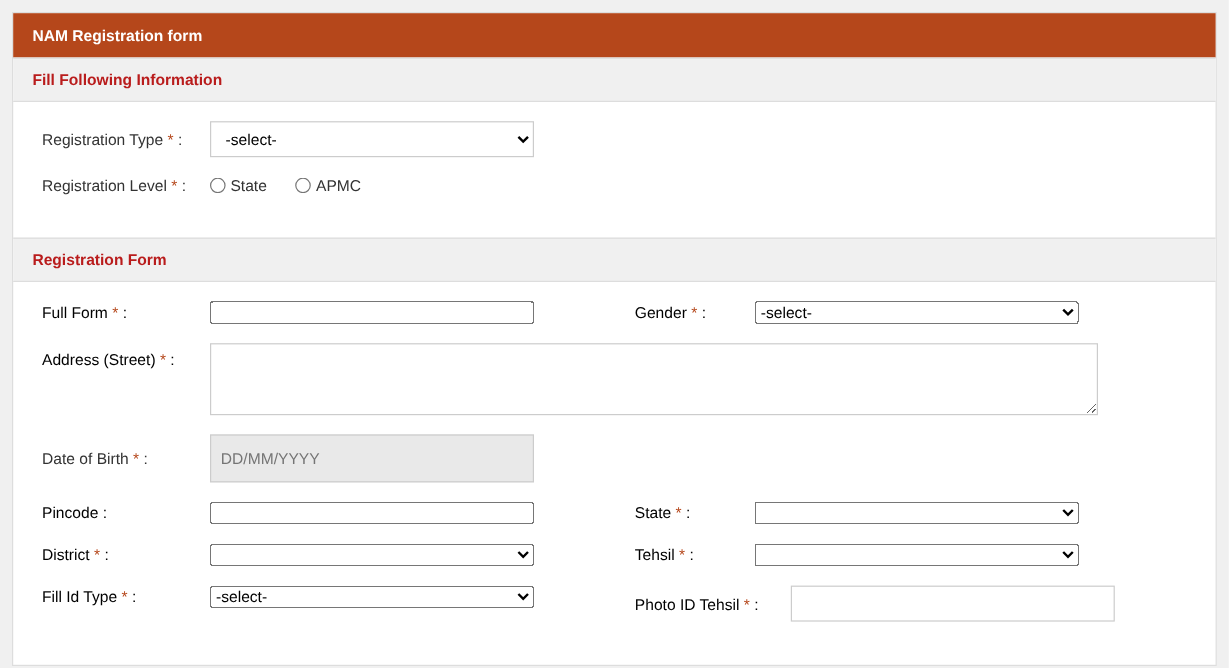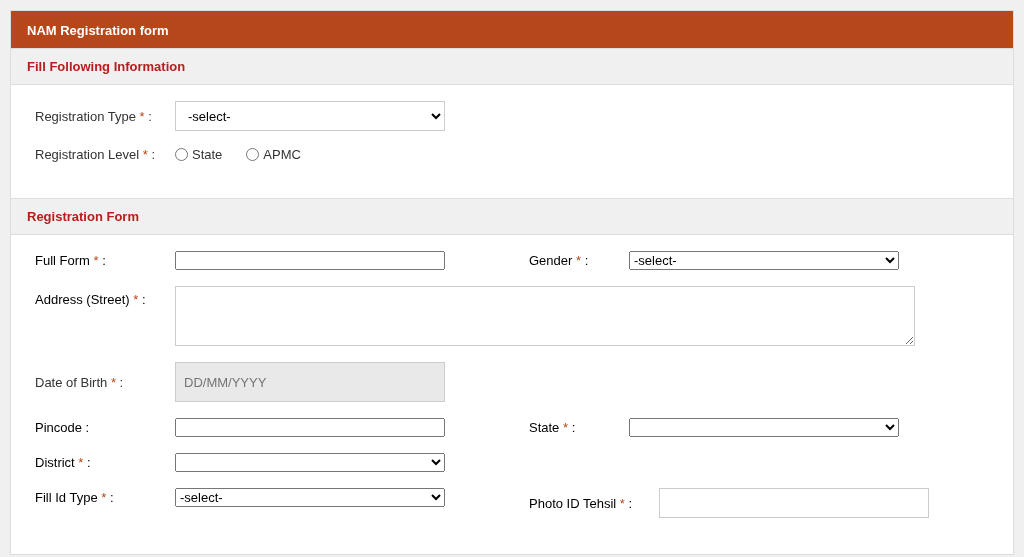--- a/index.html
+++ b/index.html
@@ -268,20 +268,29 @@
     <div class="form-row two-col">
       <div class="col-left">
         <label style="min-width:140px; padding-right:8px;">
           <span>District</span>
           <span class="required"> *</span>
           <span> :</span>
         </label>
         <select class="select-medium">
         </select>
       </div>
+      <div class="col-right">
+        <label style="min-width:100px; padding-right:8px;">
+          <span>Tehsil</span>
+          <span class="required"> *</span>
+          <span> :</span>
+        </label>
+        <select class="select-wide" style="width:270px;">
+        </select>
+      </div>
     </div>
 
     <div class="form-row two-col">
       <div class="col-left">
         <label style="min-width:140px; padding-right:8px;">
           <span>Fill Id Type</span>
           <span class="required"> *</span>
           <span> :</span>
         </label>
         <select class="select-medium">

